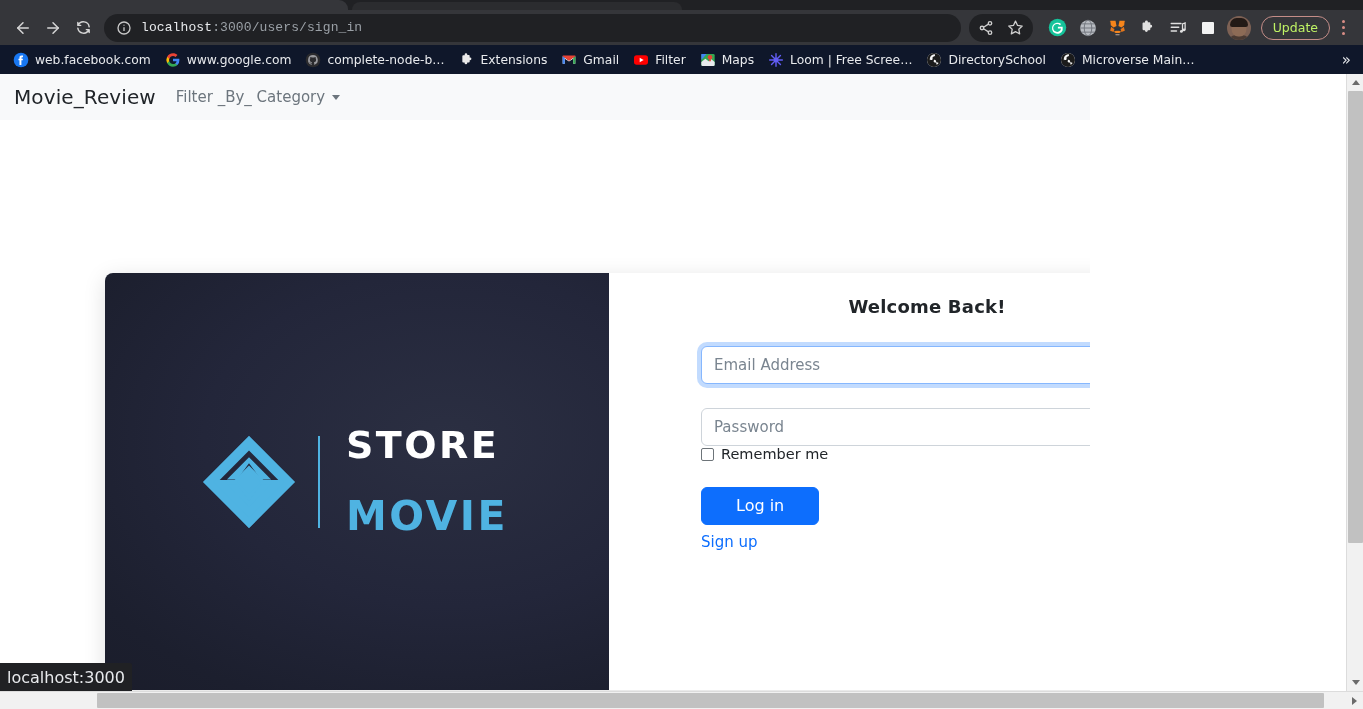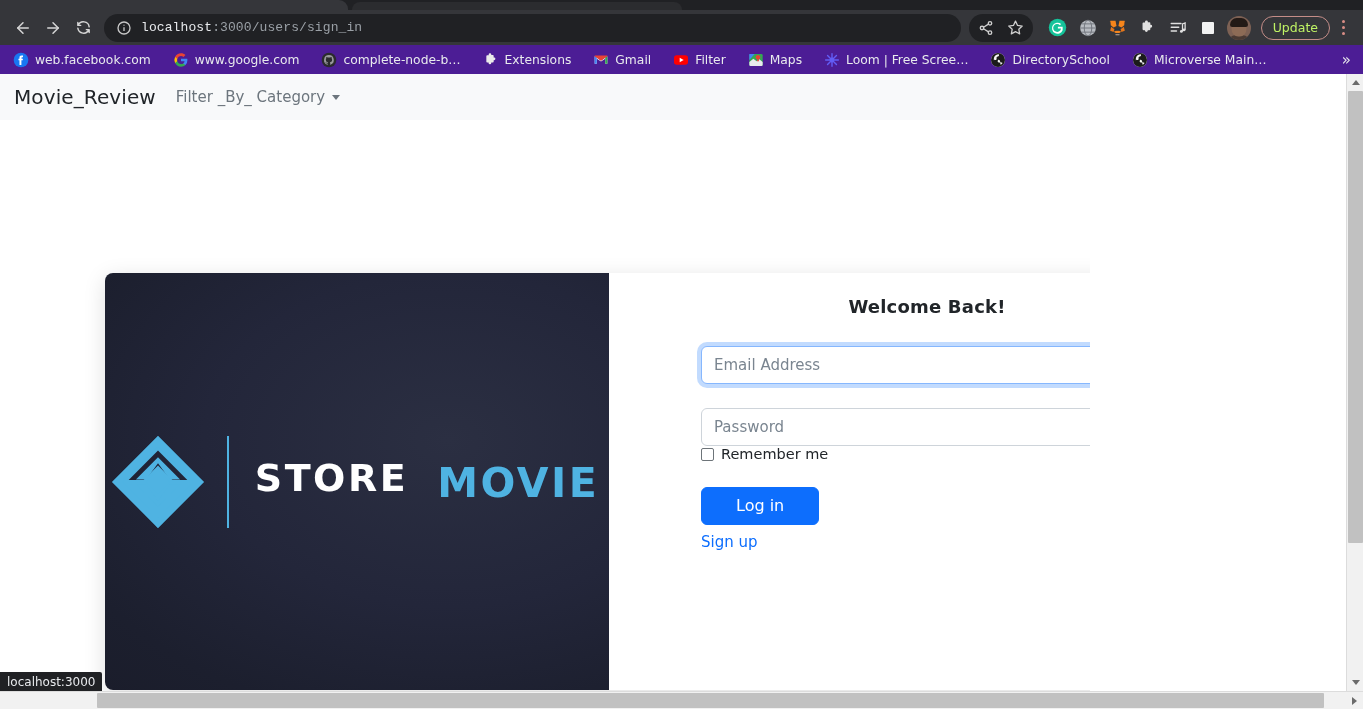--- a/index.html
+++ b/index.html
@@ -80,22 +80,22 @@
     padding: 0 11px; margin-left: 6px; flex: none;
   }
   .kebab {
     width: 24px; height: 28px; display: flex; flex-direction: column;
     align-items: center; justify-content: center; gap: 3px; flex: none; margin-left: 1px;
   }
   .kebab i { width: 3px; height: 3px; border-radius: 50%; background: #d98d86; display: block; }
 
   
   .bookmarks {
-    height: 29px; background: #4c1d95; display: flex; align-items: center;
-    padding: 0 6px; gap: 8px; overflow: hidden; position: relative;
+    height: 29px; background: #0f172a; display: flex; align-items: center;
+    padding: 0 6px; gap: 0; overflow: hidden; position: relative;
   }
   .bm {
     display: flex; align-items: center; gap: 6px; padding: 3px 7px;
     color: #e8eaed; font-size: 12.3px; white-space: nowrap; border-radius: 4px; flex: none;
   }
   .bm-ico { width: 16px; height: 16px; flex: none; display: block; border-radius: 2px; }
   .bm-overflow {
     position: absolute; right: 6px; color: #e8eaed; font-size: 15px; padding: 0 6px;
   }
 
@@ -148,21 +148,21 @@
     width: 504px; flex: none;
     background:
       radial-gradient(ellipse 115% 95% at 68% 40%, #2b2f42 0%, #23263a 42%, #1c1f2e 72%, #191b28 100%);
     display: flex; align-items: center; justify-content: center;
   }
   .logo-wrap { display: flex; align-items: center; gap: 0; transform: translateX(-4px); }
   .logo-mark { width: 102px; height: 102px; flex: none; }
   .logo-divider {
     width: 2px; height: 92px; background: #4fb3e2; margin: 0 26px 0 18px; flex: none;
   }
-  .logo-text { display: flex; flex-direction: row; line-height: .98; gap: 29px; }
+  .logo-text { display: flex; flex-direction: column; line-height: .98; gap: 29px; }
   .logo-store {
     font-size: 38px; font-weight: bold; color: #ffffff; letter-spacing: 2.5px;
     font-family: "DejaVu Sans", "Liberation Sans", sans-serif;
   }
   .logo-movie {
     font-size: 41px; font-weight: bold; color: #4fb3e2; letter-spacing: 2.5px;
     font-family: "DejaVu Sans", "Liberation Sans", sans-serif; margin-top: 3px;
   }
 
   .card-right {
@@ -235,22 +235,22 @@
   }
   .hs-arrow {
     position: absolute; right: 0; top: 0; width: 17px; height: 17px;
     display: flex; align-items: center; justify-content: center;
   }
   .hs-arrow .tri-r {
     width: 0; height: 0; border-top: 4px solid transparent; border-bottom: 4px solid transparent;
     border-left: 5px solid #6b6b6b;
   }
   .status-tip {
-    position: absolute; left: 0; bottom: 18px; height: 19px;
-    background: #202124; color: #e8eaed; font-size: 12px;
+    position: absolute; left: 0; bottom: 18px; height: 28px;
+    background: #202124; color: #e8eaed; font-size: 16px;
     display: flex; align-items: center; padding: 0 7px; border-top-right-radius: 2px;
   }
 </style>
 </head>
 <body>
 
 <div id="browser">
 
   <div class="tabstrip">
     <div class="tab-active"></div>

